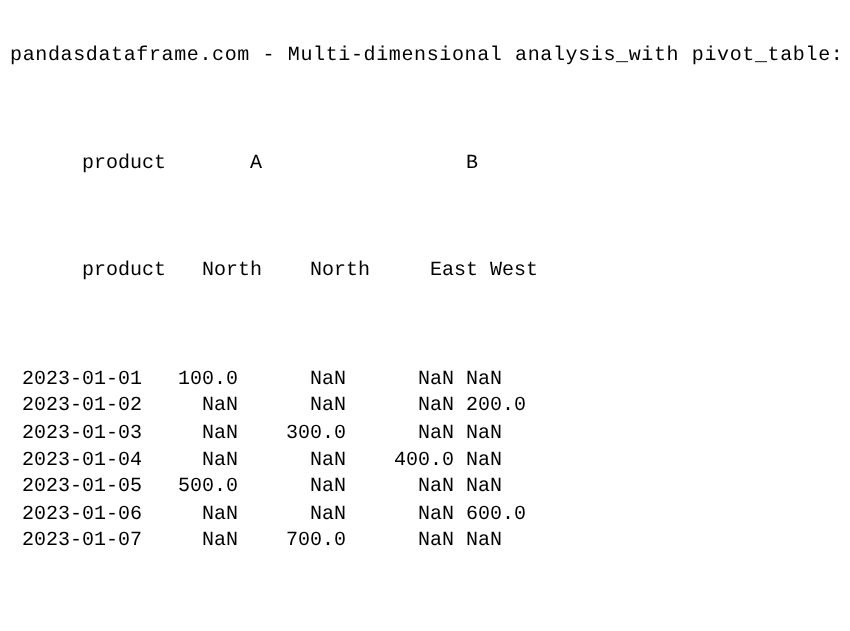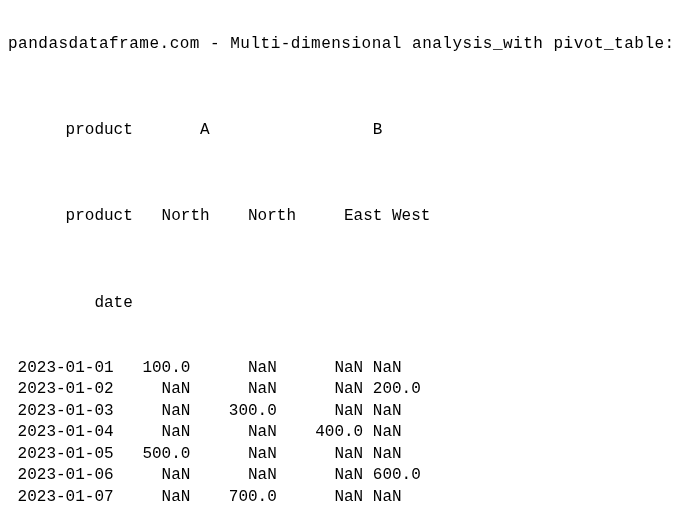--- a/index.html
+++ b/index.html
@@ -35,18 +35,15 @@
 <div class="title">pandasdataframe.com - Multi-dimensional analysis_with pivot_table:</div>
 
 <div class="row">
   <span class="c0">product</span><span class="spacer"> </span><span class="c1">A</span><span class="spacer"> </span><span class="c2"> </span><span class="spacer"> </span><span class="c3">B</span><span class="spacer"> </span><span class="c4"> </span>
 </div>
 
 <div class="row">
   <span class="c0">product</span><span class="spacer"> </span><span class="c1">North</span><span class="spacer"> </span><span class="c2">North</span><span class="spacer"> </span><span class="c3">East</span><span class="spacer"> </span><span class="c4">West</span>
 </div>
 
-<div class="row">
-  <span class="c0">date</span>
-</div>
 
 <div id="rows-container"><div class="row"><span class="c0">2023-01-01</span><span class="spacer"> </span><span class="c1">100.0</span><span class="spacer"> </span><span class="c2">NaN</span><span class="spacer"> </span><span class="c3">NaN</span><span class="spacer"> </span><span class="c4">NaN</span></div><div class="row"><span class="c0">2023-01-02</span><span class="spacer"> </span><span class="c1">NaN</span><span class="spacer"> </span><span class="c2">NaN</span><span class="spacer"> </span><span class="c3">NaN</span><span class="spacer"> </span><span class="c4">200.0</span></div><div class="row"><span class="c0">2023-01-03</span><span class="spacer"> </span><span class="c1">NaN</span><span class="spacer"> </span><span class="c2">300.0</span><span class="spacer"> </span><span class="c3">NaN</span><span class="spacer"> </span><span class="c4">NaN</span></div><div class="row"><span class="c0">2023-01-04</span><span class="spacer"> </span><span class="c1">NaN</span><span class="spacer"> </span><span class="c2">NaN</span><span class="spacer"> </span><span class="c3">400.0</span><span class="spacer"> </span><span class="c4">NaN</span></div><div class="row"><span class="c0">2023-01-05</span><span class="spacer"> </span><span class="c1">500.0</span><span class="spacer"> </span><span class="c2">NaN</span><span class="spacer"> </span><span class="c3">NaN</span><span class="spacer"> </span><span class="c4">NaN</span></div><div class="row"><span class="c0">2023-01-06</span><span class="spacer"> </span><span class="c1">NaN</span><span class="spacer"> </span><span class="c2">NaN</span><span class="spacer"> </span><span class="c3">NaN</span><span class="spacer"> </span><span class="c4">600.0</span></div><div class="row"><span class="c0">2023-01-07</span><span class="spacer"> </span><span class="c1">NaN</span><span class="spacer"> </span><span class="c2">700.0</span><span class="spacer"> </span><span class="c3">NaN</span><span class="spacer"> </span><span class="c4">NaN</span></div></div>
 </div>
 
 </body></html>

